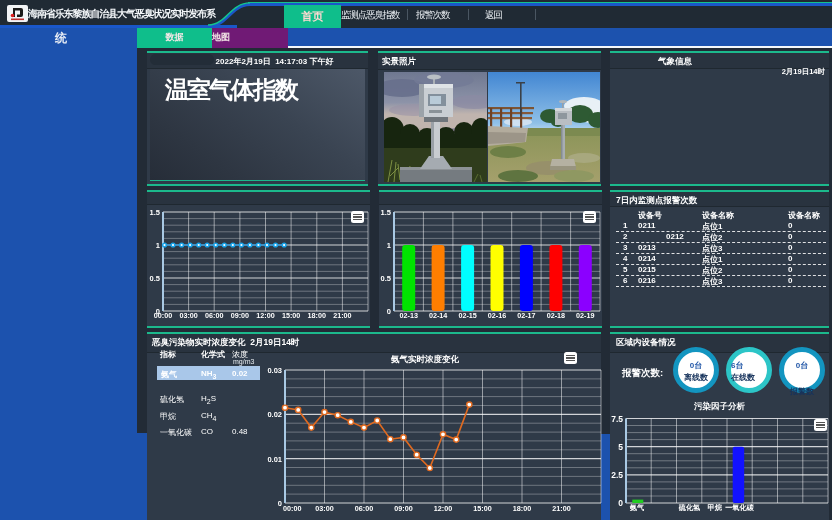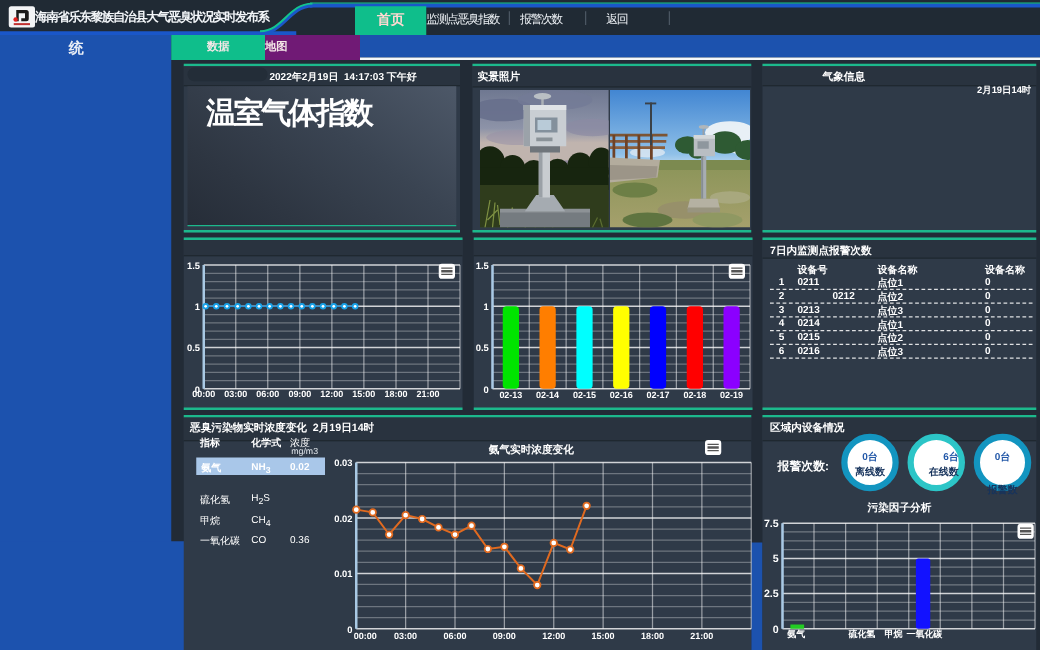--- a/index.html
+++ b/index.html
@@ -361,21 +361,21 @@
 <div class="abs" style="left:157px;top:366px;width:103px;height:14px;background:#a9c7e9;"></div>
 <div class="abs" style="left:161px;top:369px;font-size:8px;font-weight:bold;color:#fff;">氨气</div>
 <div class="abs" style="left:201px;top:369px;font-size:8px;font-weight:bold;color:#fff;">NH<sub style="font-size:7px;">3</sub></div>
 <div class="abs" style="left:232px;top:369px;font-size:8px;font-weight:bold;color:#fff;">0.02</div>
 <div class="abs" style="left:160px;top:394px;font-size:8px;color:#fff;">硫化氢</div>
 <div class="abs" style="left:201px;top:394px;font-size:8px;color:#fff;">H<sub style="font-size:7px;">2</sub>S</div>
 <div class="abs" style="left:160px;top:411px;font-size:8px;color:#fff;">甲烷</div>
 <div class="abs" style="left:201px;top:411px;font-size:8px;color:#fff;">CH<sub style="font-size:7px;">4</sub></div>
 <div class="abs" style="left:160px;top:427px;font-size:8px;color:#fff;">一氧化碳</div>
 <div class="abs" style="left:201px;top:427px;font-size:8px;color:#fff;">CO</div>
-<div class="abs" style="left:232px;top:427px;font-size:8px;color:#fff;">0.36</div>
+<div class="abs" style="left:232px;top:427px;font-size:8px;color:#fff;">0.48</div>
 <div class="abs" style="left:340px;top:354px;width:170px;text-align:center;font-size:8.5px;font-weight:bold;color:#fff;">氨气实时浓度变化</div>
 <svg width="343" height="170" style="position:absolute;left:262px;top:348px">
 <line x1="23" y1="155.0" x2="339" y2="155.0" stroke="rgba(255,255,255,0.78)" stroke-width="1.2"></line>
 <line x1="23" y1="146.1" x2="339" y2="146.1" stroke="rgba(255,255,255,0.30)" stroke-width="1"></line>
 <line x1="23" y1="137.3" x2="339" y2="137.3" stroke="rgba(255,255,255,0.30)" stroke-width="1"></line>
 <line x1="23" y1="128.4" x2="339" y2="128.4" stroke="rgba(255,255,255,0.30)" stroke-width="1"></line>
 <line x1="23" y1="119.5" x2="339" y2="119.5" stroke="rgba(255,255,255,0.30)" stroke-width="1"></line>
 <line x1="23" y1="110.7" x2="339" y2="110.7" stroke="rgba(255,255,255,0.78)" stroke-width="1.2"></line>
 <line x1="23" y1="101.8" x2="339" y2="101.8" stroke="rgba(255,255,255,0.30)" stroke-width="1"></line>
 <line x1="23" y1="92.9" x2="339" y2="92.9" stroke="rgba(255,255,255,0.30)" stroke-width="1"></line>
@@ -434,21 +434,21 @@
 
 <div class="panel" style="left:610px;top:332px;width:219px;height:188px;border-bottom:none;">
 <div class="phead" style="height:19px;"></div>
 </div>
 <div class="abs" style="left:616px;top:337px;font-size:8.5px;font-weight:bold;color:#fff;">区域内设备情况</div>
 <div class="abs" style="left:622px;top:367px;font-size:9.5px;font-weight:bold;color:#fff;">报警次数:</div>
 <div style="position:absolute;left:673px;top:347px;width:46px;height:46px;border-radius:50%;background:#fff;border:5px solid #1395c0;box-sizing:border-box;text-align:center;">
 <div style="font-size:8px;font-weight:bold;color:#2358a8;margin-top:7.5px;">0台</div>
 <div style="font-size:8px;font-weight:bold;color:#17335c;margin-top:1px;">离线数</div>
 </div>
-<div style="position:absolute;left:726px;top:347px;width:46px;height:46px;border-radius:50%;background:#fff;border:5px solid #2cc5c7;box-sizing:border-box;text-align:right;">
+<div style="position:absolute;left:726px;top:347px;width:46px;height:46px;border-radius:50%;background:#fff;border:5px solid #2cc5c7;box-sizing:border-box;text-align:left;">
 <div style="font-size:8px;font-weight:bold;color:#2358a8;margin-top:7.5px;">6台</div>
 <div style="font-size:8px;font-weight:bold;color:#17335c;margin-top:1px;">在线数</div>
 </div>
 <div style="position:absolute;left:779px;top:347px;width:46px;height:46px;border-radius:50%;background:#fff;border:5px solid #1395c0;box-sizing:border-box;text-align:center;">
 <div style="font-size:8px;font-weight:bold;color:#2358a8;margin-top:7.5px;">0台</div>
 <div style="font-size:8px;font-weight:bold;color:#17335c;margin-top:15px;">报警数</div>
 </div>
 <div class="abs" style="left:610px;top:401px;width:219px;text-align:center;font-size:8.5px;font-weight:bold;color:#fff;">污染因子分析</div>
 <svg width="222" height="106" style="position:absolute;left:610px;top:412px">
 <line x1="16" y1="91.0" x2="218" y2="91.0" stroke="rgba(255,255,255,0.78)" stroke-width="1.2"></line>

